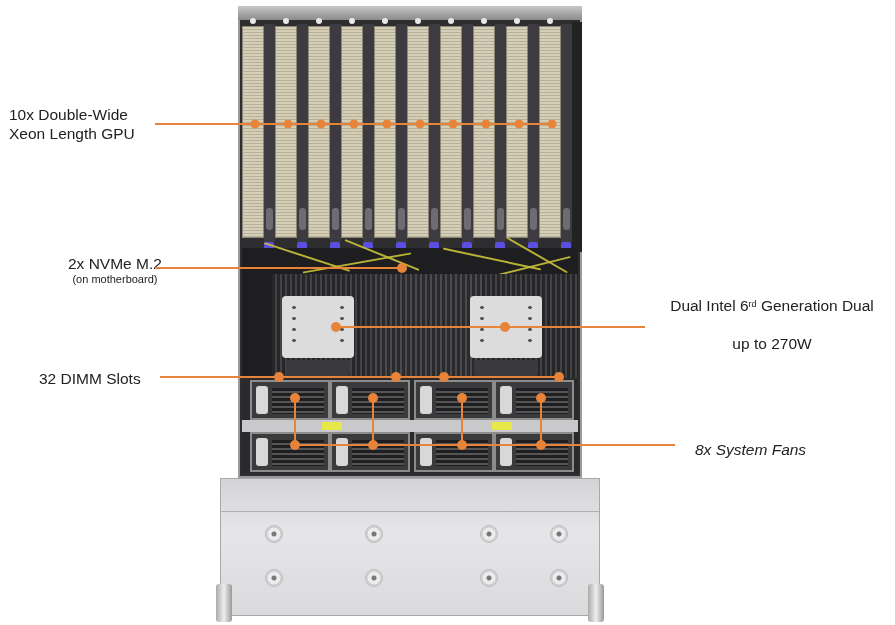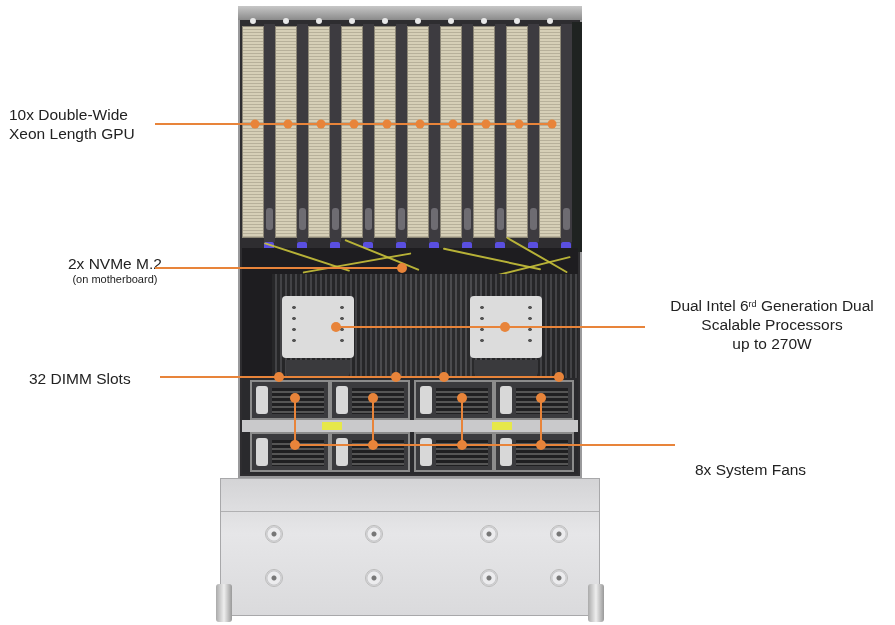--- a/index.html
+++ b/index.html
@@ -62,30 +62,30 @@
 <body>
 
 <div class="label" style="left:9px; top:105px;">
   <span>10x Double-Wide</span><br>
   <span>Xeon Length GPU</span>
 </div>
 <div class="label" style="left:36px; top:254px; text-align:center;margin-left:32px;">
   <span>2x NVMe M.2</span>
   <span class="sub">(on motherboard)</span>
 </div>
-<div class="label" style="left:29px; top:369px;">
+<div class="label" style="left:39px; top:369px;">
   <span>32 DIMM  Slots</span>
 </div>
 
 <div class="label right" style="left:654px; top:296px; width:236px;">
   <span>Dual Intel  6</span><sup>rd</sup><span> Generation Dual</span><br>
-  <span>Scalable Processors</span><br>
+  <br>
   <span>up to 270W</span>
 </div>
-<div class="label" style="left:695px; top:460px;">
+<div class="label" style="left:695px; top:440px;font-style:italic;">
   <span>8x System Fans</span>
 </div>
 
 <div class="chassis">
   <div class="frame"></div>
   <div class="top-rail"></div>
 
   <div class="gpu-zone">
     <div class="gpu" style="left:0px">
         <div class="screw"></div>

